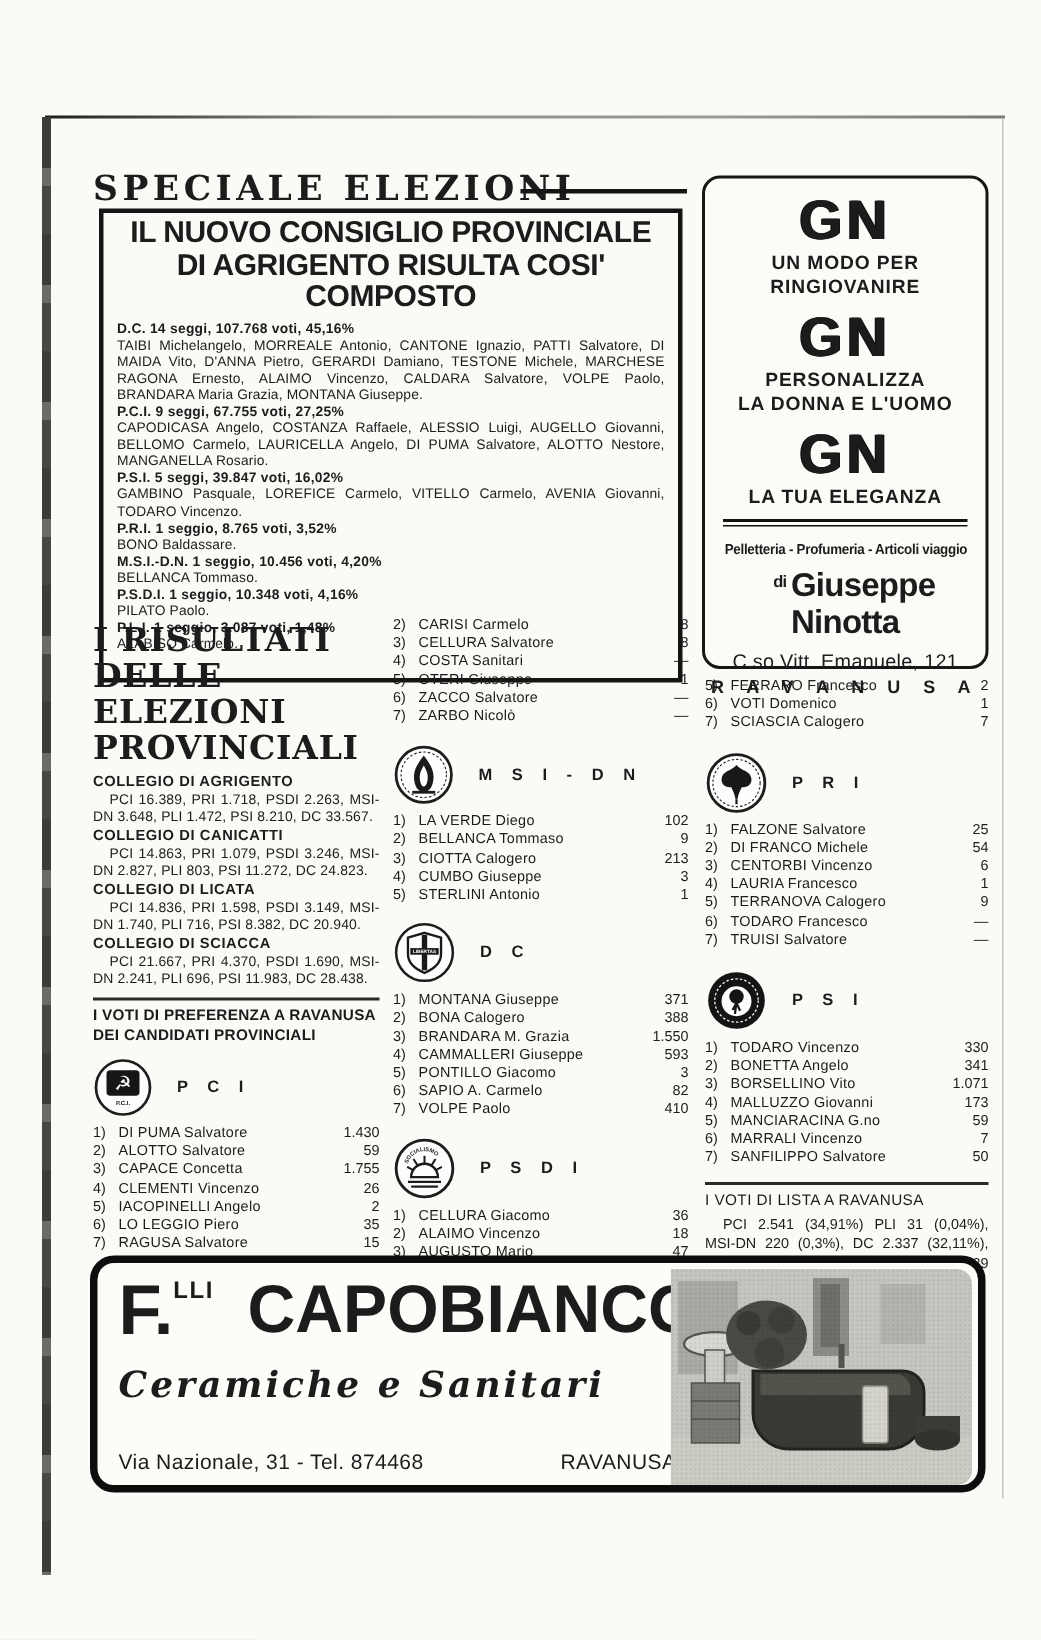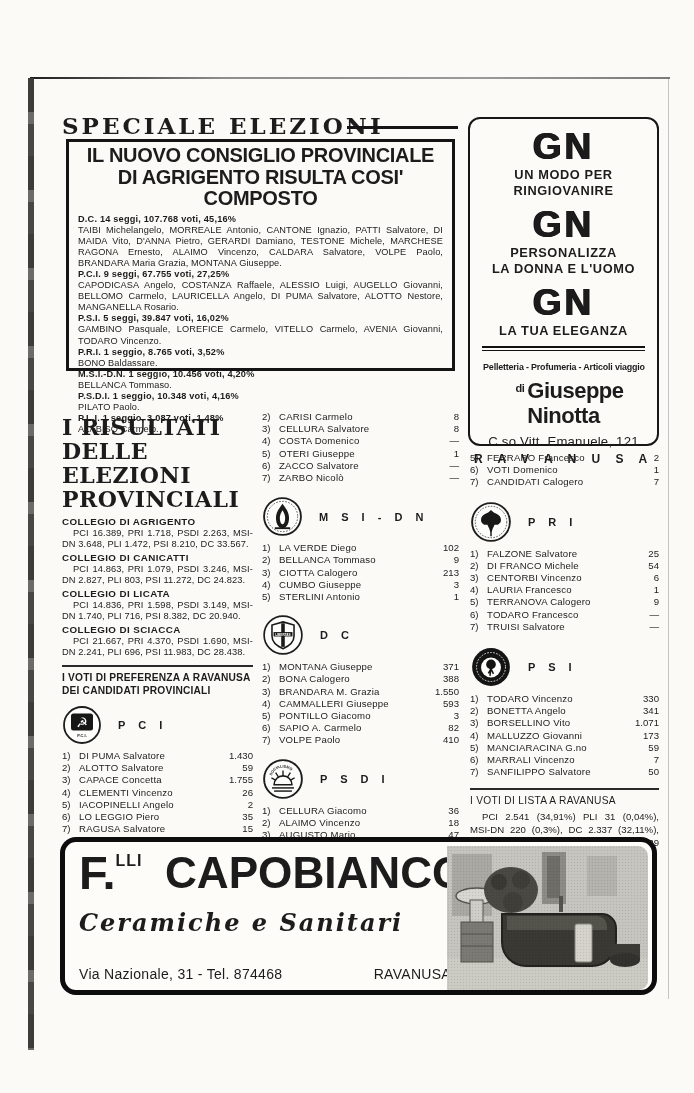--- a/index.html
+++ b/index.html
@@ -11,21 +11,21 @@
   .left-binding{position:absolute;left:28px;top:78px;width:6px;height:972px;
             background:repeating-linear-gradient(180deg,#3c3c3a 0 34px,#6b6b69 34px 46px,#474745 46px 78px);}
   .right-edge{position:absolute;left:668px;top:79px;width:1px;height:920px;background:#c4c4c0;}
 
   
   .masthead{position:absolute;left:62px;top:112px;font-family:"DejaVu Serif",serif;
             font-weight:bold;font-size:23px;letter-spacing:3px;white-space:nowrap;}
   .masthead-rule{position:absolute;left:347px;top:126px;width:111px;height:3px;background:#151515;}
 
   
-  .cbox{position:absolute;left:66px;top:139px;width:389px;height:232px;border:3px solid #141414;
+  .cbox{position:absolute;left:66px;top:139px;width:389px;height:316px;border:3px solid #141414;
         box-sizing:border-box;padding:3px 9px 0 9px;}
   .cbox-title{text-align:center;font-weight:bold;font-size:20px;line-height:21.5px;letter-spacing:-0.3px;}
   .centries{margin-top:4px;}
   .centry .chead{font-weight:bold;font-size:9.2px;line-height:11.1px;letter-spacing:0.2px;}
   .centry .cnames{font-size:9.2px;line-height:11.1px;text-align:justify;letter-spacing:0.1px;}
 
   
   .col-left{position:absolute;left:62px;top:415px;width:191px;}
   .res-title{font-family:"DejaVu Serif",serif;font-weight:bold;font-size:22px;line-height:24px;letter-spacing:0.5px;}
   .collegi{margin-top:5px;}
@@ -241,21 +241,21 @@
         <span class="nm">CARISI Carmelo</span>
         <span class="votes">8</span>
       </div>
         <div class="row">
         <span class="num">3)</span>
         <span class="nm">CELLURA Salvatore</span>
         <span class="votes">8</span>
       </div>
         <div class="row">
         <span class="num">4)</span>
-        <span class="nm">COSTA Domenico</span>
+        <span class="nm">COSTA Sanitari</span>
         <span class="votes">—</span>
       </div>
         <div class="row">
         <span class="num">5)</span>
         <span class="nm">OTERI Giuseppe</span>
         <span class="votes">1</span>
       </div>
         <div class="row">
         <span class="num">6)</span>
         <span class="nm">ZACCO Salvatore</span>
@@ -405,21 +405,21 @@
         <span class="nm">FERRARO Francesco</span>
         <span class="votes">2</span>
       </div>
         <div class="row">
         <span class="num">6)</span>
         <span class="nm">VOTI Domenico</span>
         <span class="votes">1</span>
       </div>
         <div class="row">
         <span class="num">7)</span>
-        <span class="nm">CANDIDATI Calogero</span>
+        <span class="nm">SCIASCIA Calogero</span>
         <span class="votes">7</span>
       </div>
       </div>
 
     <div class="phead" style="margin-top:12px;">
       <svg width="42" height="42" viewBox="0 0 40 40">
         <circle cx="20" cy="20" r="18" fill="#fdfdfb" stroke="#1d1d1d" stroke-width="1.8"></circle>
         <circle cx="20" cy="20" r="15" fill="none" stroke="#1d1d1d" stroke-width="0.7" stroke-dasharray="1.5 1.3"></circle>
         <path d="M20 8.5 C23 12.5 29 11.8 29.5 17.5 C29.8 21.5 26 23.2 23.4 22.6 C22 25.5 21 27.5 20.6 30.5 L19.4 30.5 C19 27.5 18 25.5 16.6 22.6 C14 23.2 10.2 21.5 10.5 17.5 C11 11.8 17 12.5 20 8.5 Z" fill="#181818"></path>
         <line x1="20" y1="30.5" x2="20" y2="33.5" stroke="#181818" stroke-width="1.4"></line>

